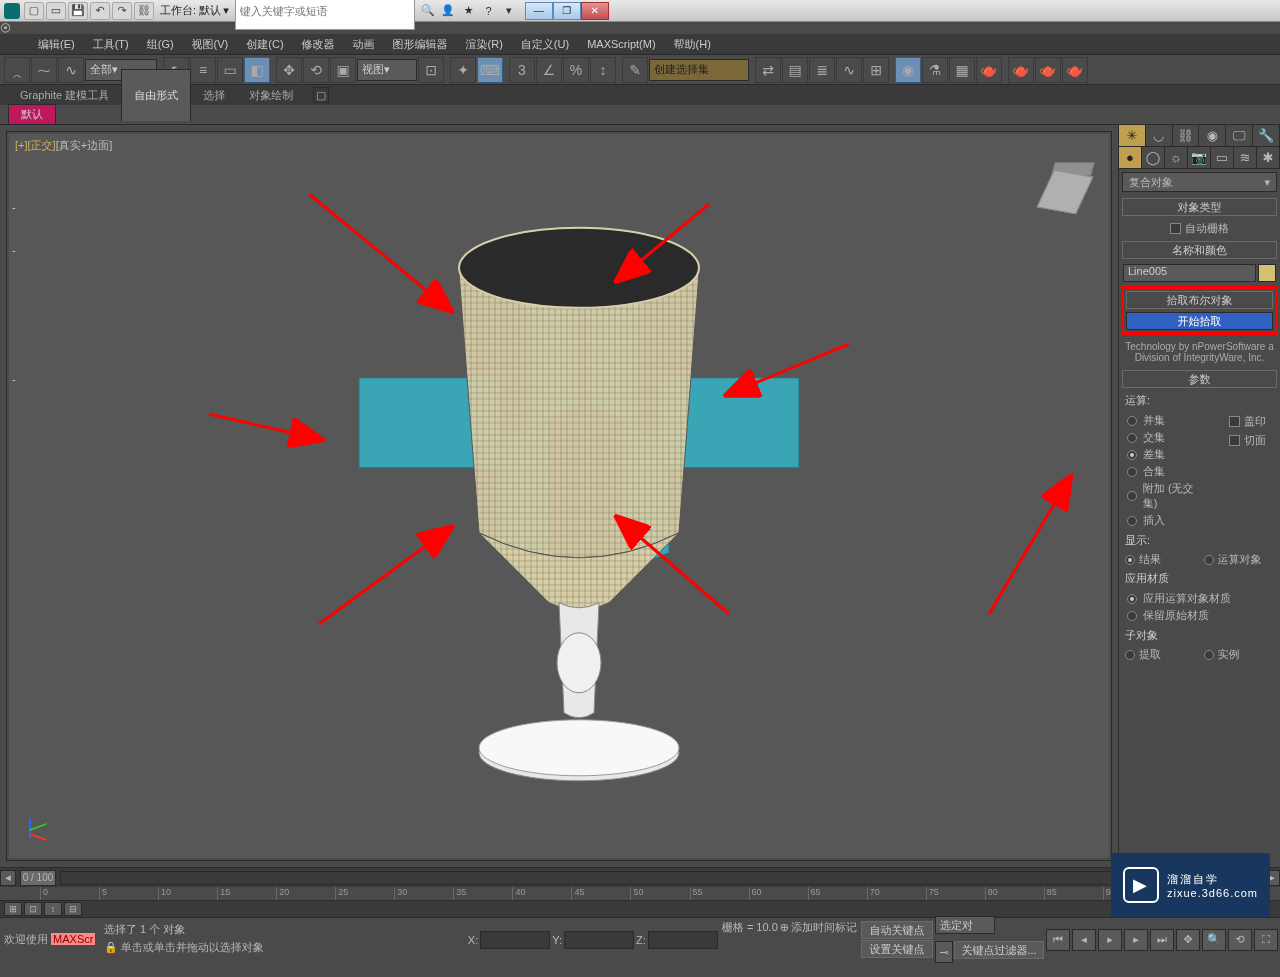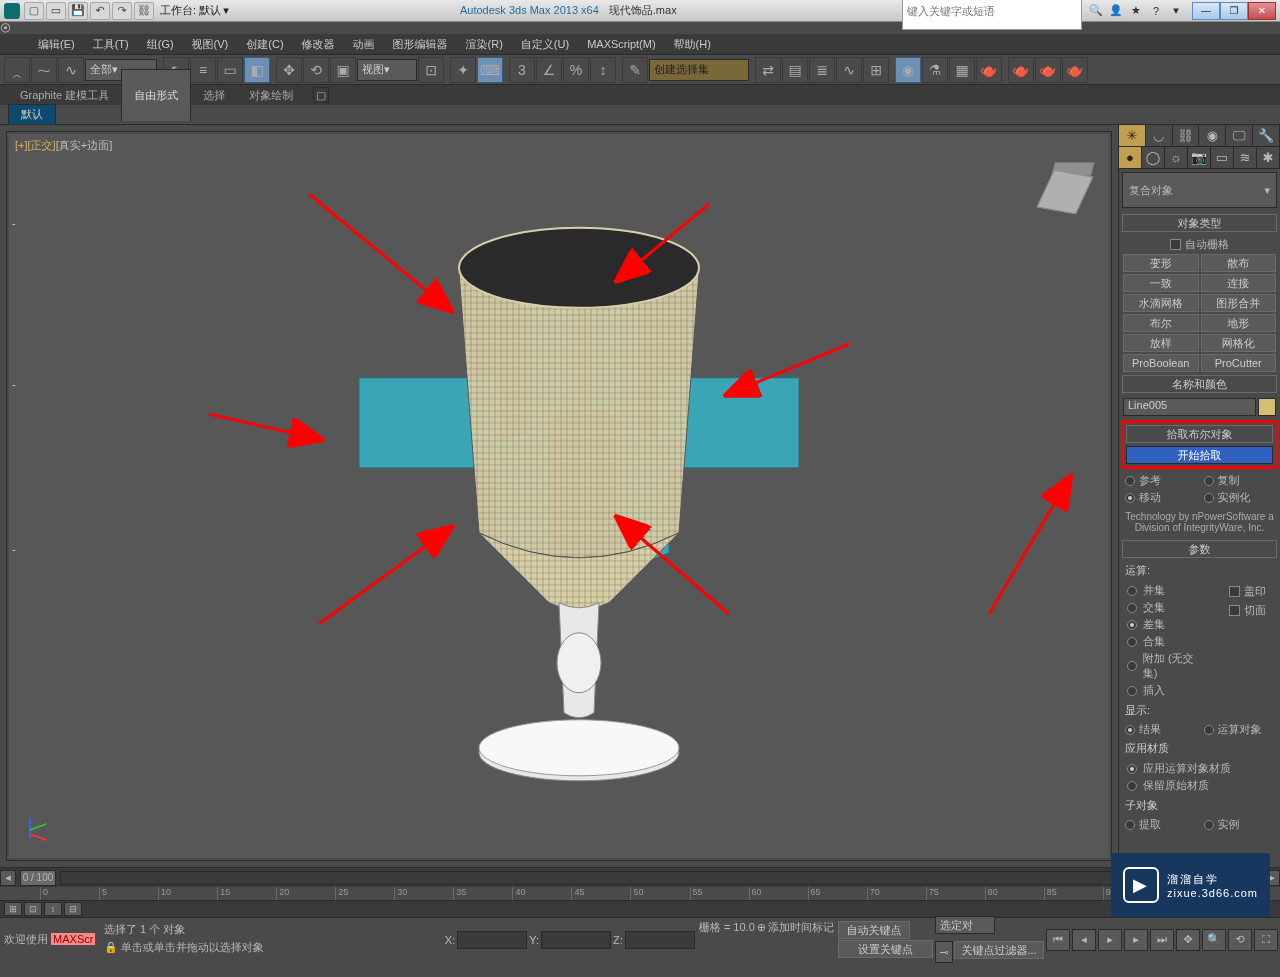--- a/index.html
+++ b/index.html
@@ -30,21 +30,21 @@
 .tbtn.active { background:#6b8fb5; border-color:#3a5a7a; }
 .tsep { width:4px; height:26px; }
 .tsel { height:22px; background:#5a5a5a; border:1px solid #2a2a2a; color:#ccc; padding:0 4px; display:inline-flex;align-items:center;}
 
 
 .ribbon { height: 20px; background:#3a3a3a; display:flex; align-items:center; padding-left:8px;}
 .ribbon-tab { padding:18px 12px; color:#aaa; }
 .ribbon-tab.active { background:#5a5a5a; border:1px solid #2a2a2a; border-bottom:none; color:#ddd;}
 .ribbon-min { margin-left:8px; width:16px;height:16px; background:#3a3a3a;border:1px solid #2a2a2a; display:flex;align-items:center;justify-content:center;}
 .ribbon2 { height:20px; background:#4a4a4a; border-bottom:1px solid #2a2a2a; display:flex;align-items:center; padding-left:8px;}
-.ribbon2-tab { padding:2px 12px; background:#0c4a6e; color:#ccc; border:1px solid #2a2a2a;}
+.ribbon2-tab { padding:2px 12px; background:#be185d; color:#ccc; border:1px solid #2a2a2a;}
 
 
 .main { display:flex; height: 742px; }
 .viewport { flex:1; background:#4a4a4a; position:relative; border:1px solid #2a2a2a; margin:6px;}
 .viewport-inner { position:absolute; inset:2px; background:#575757; overflow:hidden;}
 .vp-label { position:absolute; top:4px; left:6px; color:#bdbdbd; font-size:11px; font-family:Arial;}
 .vp-gold { color:#d0b060; }
 .viewcube { position:absolute; top:30px; right:18px; width:54px; height:54px; }
 .viewcube-face { width:40px;height:40px; background:#b0b0b0; border:1px solid #888; transform:rotate(10deg) skewX(-15deg); position:absolute; top:8px; left:8px;}
 .viewcube-face2 { width:40px;height:14px; background:#909090; border:1px solid #777; transform:skewX(-15deg); position:absolute; top:-2px; left:16px;}
@@ -57,21 +57,21 @@
 .model-svg { position:absolute; left:50%; top:50%; transform:translate(-50%,-52%); }
 
 
 .red-arrow { position:absolute; stroke:#ff0000; fill:#ff0000; }
 
 
 .cmdpanel { width: 162px; background:#4a4a4a; border-left:1px solid #2a2a2a; display:flex; flex-direction:column; }
 .cmd-iconrow { height:22px; display:flex; border-bottom:1px solid #2a2a2a; }
 .cmd-iconrow .cicon { flex:1; display:flex;align-items:center;justify-content:center;border-right:1px solid #2a2a2a; font-size:13px;}
 .cmd-iconrow .cicon.active { background:#c0a050; color:#222; }
-.cmd-dropdown { margin:3px; height:36px; background:#5a5a5a; border:1px solid #2a2a2a; display:flex;align-items:center;justify-content:space-between;padding:0 6px;}
+.cmd-dropdown { margin:3px; height:20px; background:#5a5a5a; border:1px solid #2a2a2a; display:flex;align-items:center;justify-content:space-between;padding:0 6px;}
 .rollout-title { height:18px; background:#4a4a4a; border:1px solid #6a6a6a; margin:3px; display:flex;align-items:center;justify-content:center; color:#ccc;}
 .rollout-title .minus { position:absolute; left:12px;}
 .btn-grid { display:grid; grid-template-columns:1fr 1fr; gap:2px; padding:0 4px;}
 .cmd-btn { height:18px; background:#5a5a5a; border:1px solid #6a6a6a; display:flex;align-items:center;justify-content:center;color:#ccc;font-size:11px;}
 .chk-row { display:flex;align-items:center; padding:2px 8px; gap:4px;}
 .chk { width:11px;height:11px; border:1px solid #888; background:#3a3a3a;}
 .name-row { display:flex; gap:2px; padding:2px 4px;}
 .name-input { flex:1; height:18px; background:#5a5a5a; border:1px solid #2a2a2a; padding:0 4px; color:#ccc;}
 .color-swatch { width:18px;height:18px; background:#d4c070; border:1px solid #2a2a2a;}
 .highlight-section { border:3px solid #ff0000; margin:2px; padding:2px;}
@@ -123,23 +123,20 @@
     <div class="qat-btn">▭</div>
     <div class="qat-btn">💾</div>
     <div class="qat-btn">↶</div>
     <div class="qat-btn">↷</div>
     <div class="qat-btn">⛓</div>
   </div>
   <div class="ws">
       <span>工作台: 默认</span>
       <span>▾</span>
     </div>
-  <div class="title-center">
-    <span>Autodesk 3ds Max  2013 x64</span>&nbsp;&nbsp;&nbsp;<span class="fn">现代饰品.max</span>
-  </div>
   <input class="search-box" placeholder="键入关键字或短语" style="">
   <div class="title-icons">
     <span>🔍</span>
     <span>👤</span>
     <span>★</span>
     <span>?</span>
     <span>▾</span>
   </div>
   <div class="win-controls">
     <div class="win-btn">—</div>
@@ -311,67 +308,35 @@
       </div>
 
     <div class="rollout-title">
         <span class="minus">-</span>
         <span>对象类型</span>
       </div>
     <div class="chk-row" style="justify-content:center">
         <span class="chk"></span>
         <span>自动栅格</span>
       </div>
-    <div class="btn-grid">
-      <div class="cmd-btn">变形</div>
-      <div class="cmd-btn">散布</div>
-      <div class="cmd-btn">一致</div>
-      <div class="cmd-btn">连接</div>
-      <div class="cmd-btn">水滴网格</div>
-      <div class="cmd-btn">图形合并</div>
-      <div class="cmd-btn">布尔</div>
-      <div class="cmd-btn">地形</div>
-      <div class="cmd-btn">放样</div>
-      <div class="cmd-btn">网格化</div>
-      <div class="cmd-btn">ProBoolean</div>
-      <div class="cmd-btn">ProCutter</div>
-    </div>
 
     <div class="rollout-title">
         <span class="minus">-</span>
         <span>名称和颜色</span>
       </div>
     <div class="name-row">
       <div class="name-input">Line005</div>
       <div class="color-swatch"></div>
     </div>
 
     <div class="highlight-section">
       <div class="rollout-title" style="margin:0 0 3px 0">
           <span>拾取布尔对象</span>
         </div>
       <div class="highlight-btn">开始拾取</div>
-    </div>
-    <div class="radio-grid">
-      <div class="radio-item">
-          <span class="radio"></span>
-          <span>参考</span>
-        </div>
-      <div class="radio-item">
-          <span class="radio"></span>
-          <span>复制</span>
-        </div>
-      <div class="radio-item">
-          <span class="radio checked"></span>
-          <span>移动</span>
-        </div>
-      <div class="radio-item">
-          <span class="radio"></span>
-          <span>实例化</span>
-        </div>
     </div>
     <div class="tech-text">Technology by nPowerSoftware a Division of IntegrityWare, Inc.</div>
 
     <div class="rollout-title">
         <span class="minus">-</span>
         <span>参数</span>
       </div>
     <div class="section-label">运算:</div>
     <div style="display:flex">
       <div class="op-list" style="flex:1">
@@ -502,21 +467,21 @@
   <div class="status-right" style="flex-direction:row;align-items:flex-start">
     <div>栅格 = 10.0</div>
     <div style="display:flex;align-items:center;gap:2px">
         <span>⊕</span>
         <span>添加时间标记</span>
       </div>
   </div>
   <div class="status-right">
     <div style="display:flex;flex-direction:column;gap:1px">
       <div class="cmd-btn" style="width:72px;background:#5a5a5a">自动关键点</div>
-      <div class="cmd-btn" style="width:95px">设置关键点</div>
+      <div class="cmd-btn" style="width:72px">设置关键点</div>
     </div>
     <div style="display:flex;flex-direction:column;gap:7px">
       <div class="tsel" style="width:60px;height:18px">
           <span>选定对</span>
         </div>
       <div style="display:flex;gap:1px">
         <div class="sbtn" style="width:18px">⊸</div>
         <div class="cmd-btn" style="width:90px">关键点过滤器...</div>
       </div>
     </div>

